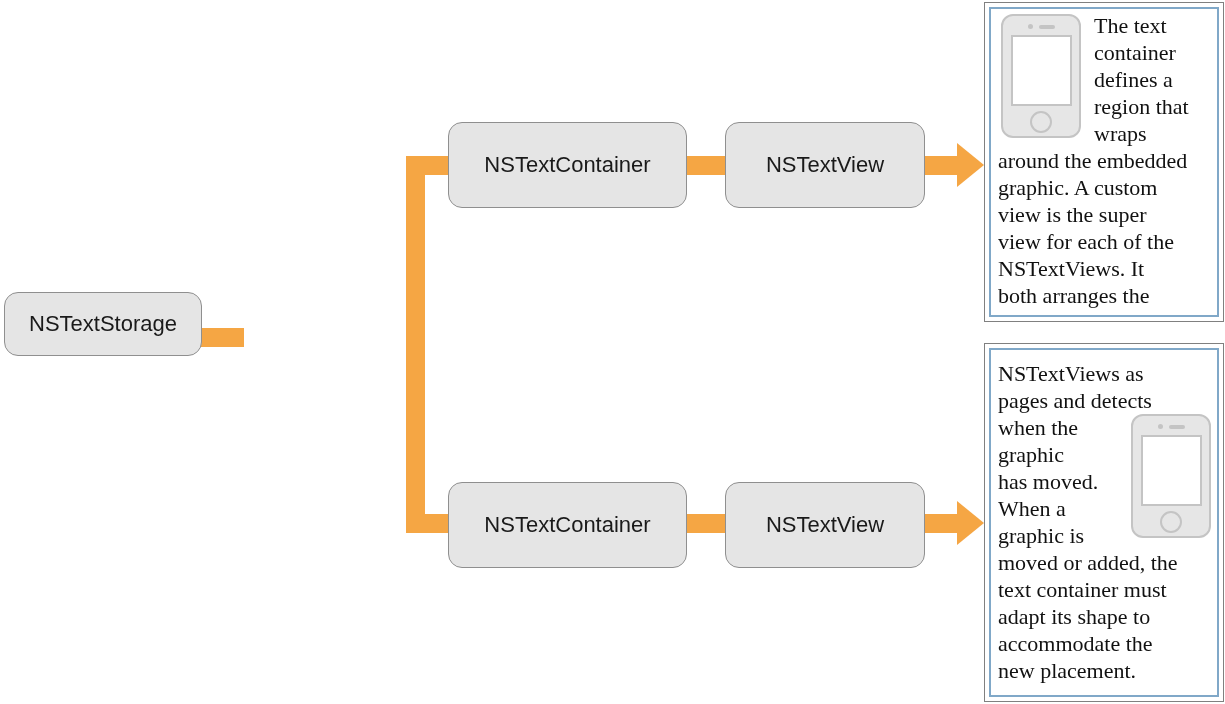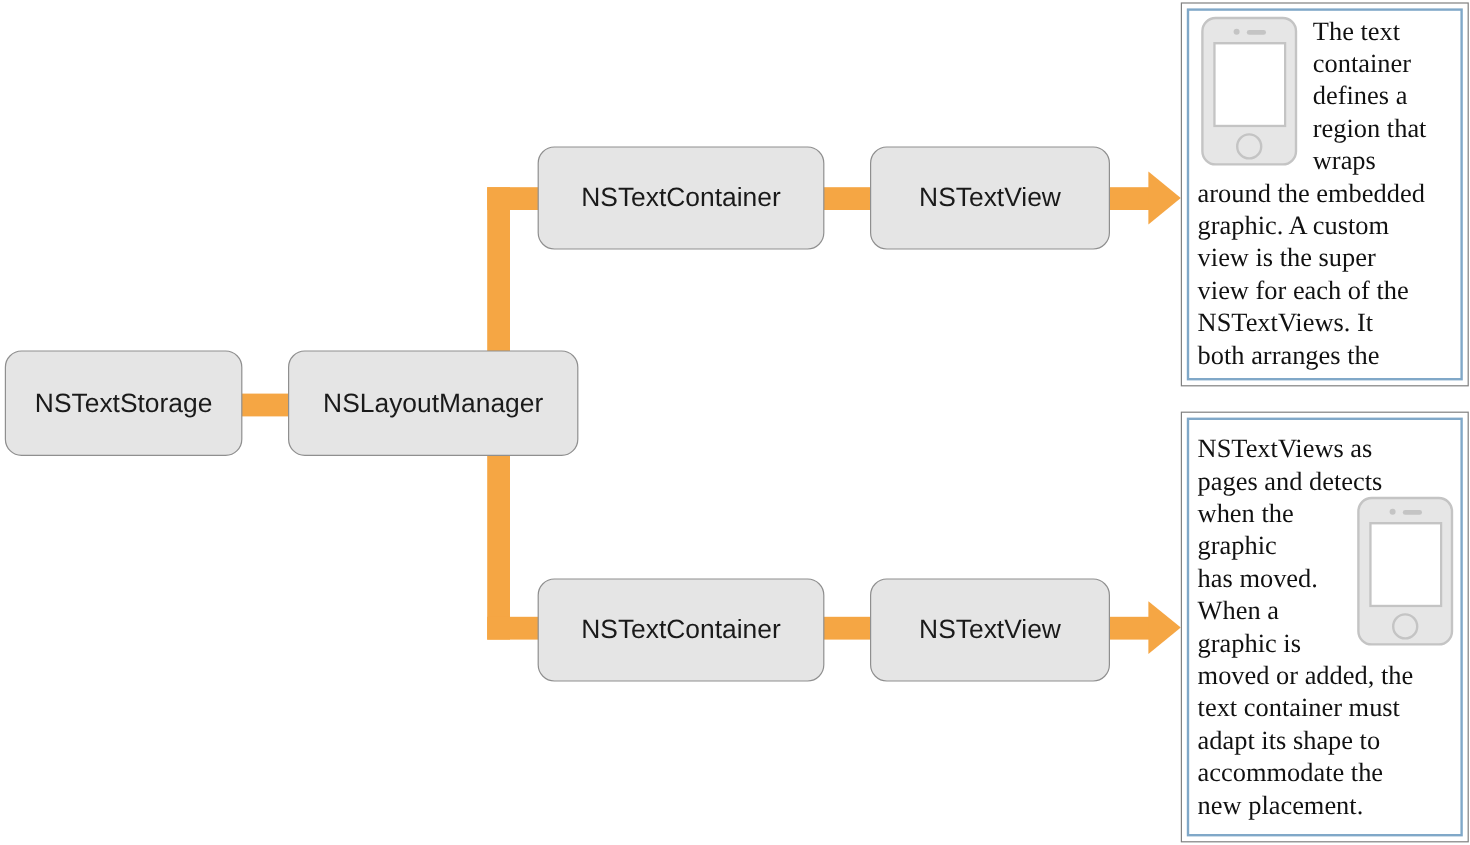--- a/index.html
+++ b/index.html
@@ -89,25 +89,22 @@
   <div class="conn" style="left:406px;top:156px;width:19px;height:377px;"></div>
   <div class="conn" style="left:406px;top:156px;width:48px;height:19px;"></div>
   <div class="conn" style="left:406px;top:514px;width:48px;height:19px;"></div>
   <div class="conn" style="left:683px;top:156px;width:46px;height:19px;"></div>
   <div class="conn" style="left:683px;top:514px;width:46px;height:19px;"></div>
   <div class="conn" style="left:921px;top:156px;width:37px;height:19px;"></div>
   <div class="conn" style="left:921px;top:514px;width:37px;height:19px;"></div>
   <div class="arrowhead" style="left:957px;top:143px;"></div>
   <div class="arrowhead" style="left:957px;top:501px;"></div>
 
-  <div class="node" style="left:4px;top:292px;width:198px;height:88px;">
+  <div class="node" style="left:4px;top:292px;width:198px;height:64px;">
     <span>NSTextStorage</span>
-  </div>
-  <div class="node" style="left:240px;top:292px;width:242px;height:88px;">
-    <span>NSLayoutManager</span>
   </div>
   <div class="node" style="left:448px;top:122px;width:239px;height:86px;">
     <span>NSTextContainer</span>
   </div>
   <div class="node" style="left:725px;top:122px;width:200px;height:86px;">
     <span>NSTextView</span>
   </div>
   <div class="node" style="left:448px;top:482px;width:239px;height:86px;">
     <span>NSTextContainer</span>
   </div>

